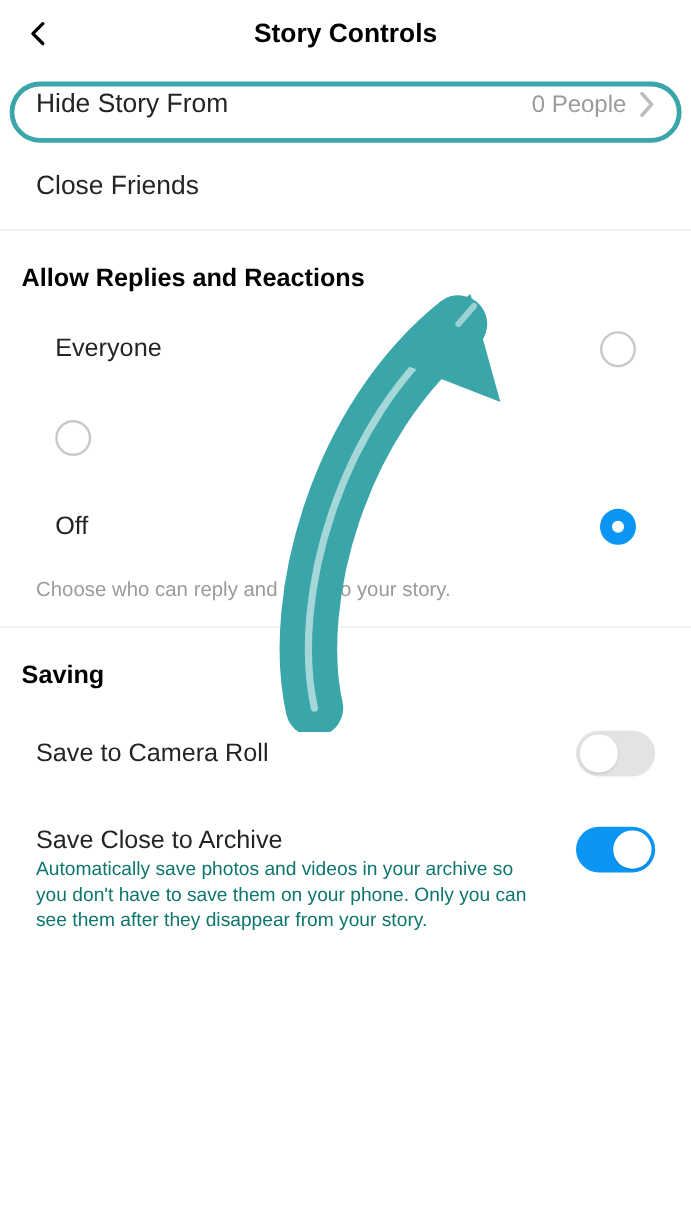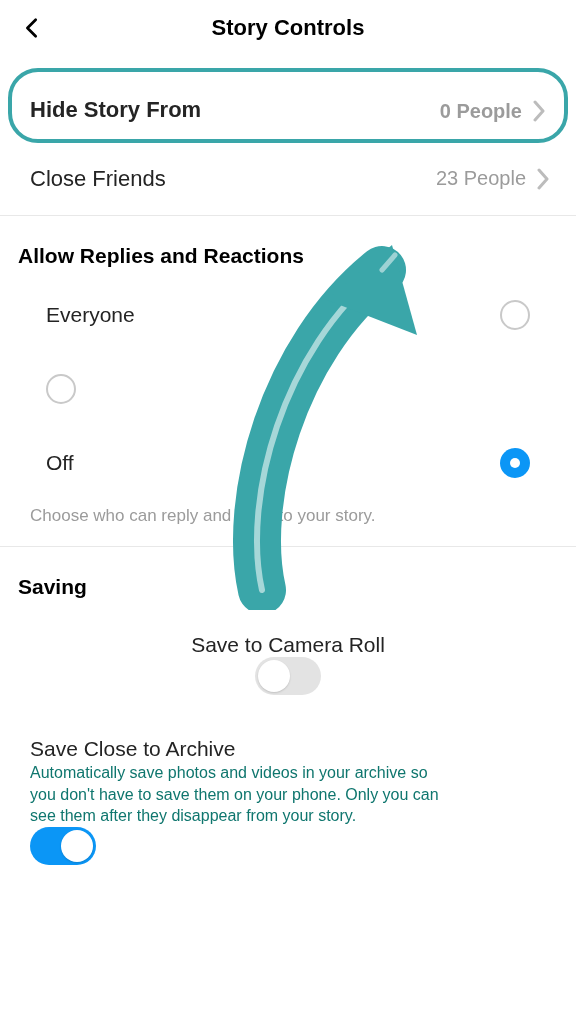--- a/index.html
+++ b/index.html
@@ -1,37 +1,37 @@
 <!DOCTYPE html>
 <html><head>
 <meta charset="utf-8">
 <style>
   * { box-sizing: border-box; margin: 0; padding: 0; }
   html, body { width: 576px; height: 1024px; font-family: -apple-system, BlinkMacSystemFont, "Helvetica Neue", Arial, sans-serif; background: #fff; color: #000; }
   .header { height: 56px; display: flex; align-items: center; justify-content: center; position: relative; }
   .back-btn { position: absolute; left: 12px; top: 50%; transform: translateY(-50%); width: 40px; height: 40px; display: flex; align-items: center; justify-content: center; cursor: pointer; }
   .back-btn svg { width: 22px; height: 22px; }
   .header-title { font-size: 22px; font-weight: 700; }
-  .highlight-wrap { margin: 12px 8px 0 8px; border: 4px solid #3aa6a9; border-radius: 30px; padding: 24px 18px 14px 18px; font-weight: bold; }
+  .highlight-wrap { margin: 12px 8px 0 8px; border: 4px solid #3aa6a9; border-radius: 30px; padding: 0 18px 14px 18px; }
   .row { display: flex; align-items: flex-start; padding: 0; cursor: pointer; }
   .row-main { flex: 1; }
   .row-title { font-size: 22px; color: #242424; line-height: 1.3; }
   .row-sub { font-size: 17px; color: #9b9b9b; line-height: 1.35; margin-top: 6px; }
   .row-value { font-size: 20px; color: #9b9b9b; margin-right: 10px; }
   .chevron { display: inline-flex; align-items: center; }
   .chevron svg { width: 14px; height: 22px; }
   .close-friends { padding: 22px 26px 22px 30px; display: flex; align-items: center; border-bottom: 1px solid #e8e8e8; cursor: pointer; }
   .section-hdr { padding: 28px 30px 10px 18px; font-size: 21px; font-weight: 700; }
   .radio-row { padding: 22px 46px; display: flex; align-items: center; justify-content: space-between; cursor: pointer; }
   .radio-label { font-size: 21px; color: #242424; }
   .radio { width: 30px; height: 30px; border-radius: 50%; border: 2px solid #c9c9c9; display: inline-block; position: relative; }
   .radio.selected { border: none; background: #0b96f6; }
   .radio.selected::after { content: ""; position: absolute; width: 10px; height: 10px; background: #fff; border-radius: 50%; top: 50%; left: 50%; transform: translate(-50%, -50%); }
   .help-text { padding: 6px 30px 20px 30px; font-size: 17px; color: #9b9b9b; border-bottom: 1px solid #e8e8e8; }
-  .toggle-row { padding: 24px 30px 6px 30px; display: flex; align-items: flex-start; flex-direction: column; }
+  .toggle-row { padding: 24px 30px 6px 30px; display: flex; align-items: flex-start; }
   .toggle-row .row-main { flex: 1; }
   .toggle-title { font-size: 21px; color: #242424; }
   .toggle-sub { font-size: 16px; color: #0f766e; line-height: 1.35; margin-top: 1px; max-width: 420px; }
   .toggle { width: 66px; height: 38px; border-radius: 20px; position: relative; flex-shrink: 0; cursor: pointer; }
   .toggle.off { background: #e3e3e3; }
   .toggle.on { background: #0b96f6; }
   .toggle .knob { position: absolute; width: 32px; height: 32px; border-radius: 50%; background: #fff; top: 3px; box-shadow: 0 1px 2px rgba(0,0,0,0.15); }
   .toggle.off .knob { left: 3px; }
   .toggle.on .knob { right: 3px; }
   .annotation-arrow { position: absolute; top: 230px; left: 232px; width: 230px; height: 380px; pointer-events: none; }
@@ -61,28 +61,20 @@
             <path d="M3 2 L11 11 L3 20" stroke="#bcbcbc" stroke-width="3" fill="none" stroke-linecap="round" stroke-linejoin="round"></path>
           </svg>
       </span>
     </div>
   </div>
 </div>
 
 <div class="close-friends">
   <div class="row-main">
     <div class="row-title">Close Friends</div>
-  </div>
-  <div style="display:flex;align-items:center;">
-    <div class="row-value">23 People</div>
-    <span class="chevron">
-      <svg viewBox="0 0 14 22">
-          <path d="M3 2 L11 11 L3 20" stroke="#bcbcbc" stroke-width="3" fill="none" stroke-linecap="round" stroke-linejoin="round"></path>
-        </svg>
-    </span>
   </div>
 </div>
 
 <div class="section-hdr">Allow Replies and Reactions</div>
 
 <div class="radio-row">
   <div class="radio-label">Everyone</div>
   <span class="radio"></span>
 </div>
 <div class="radio-row">

